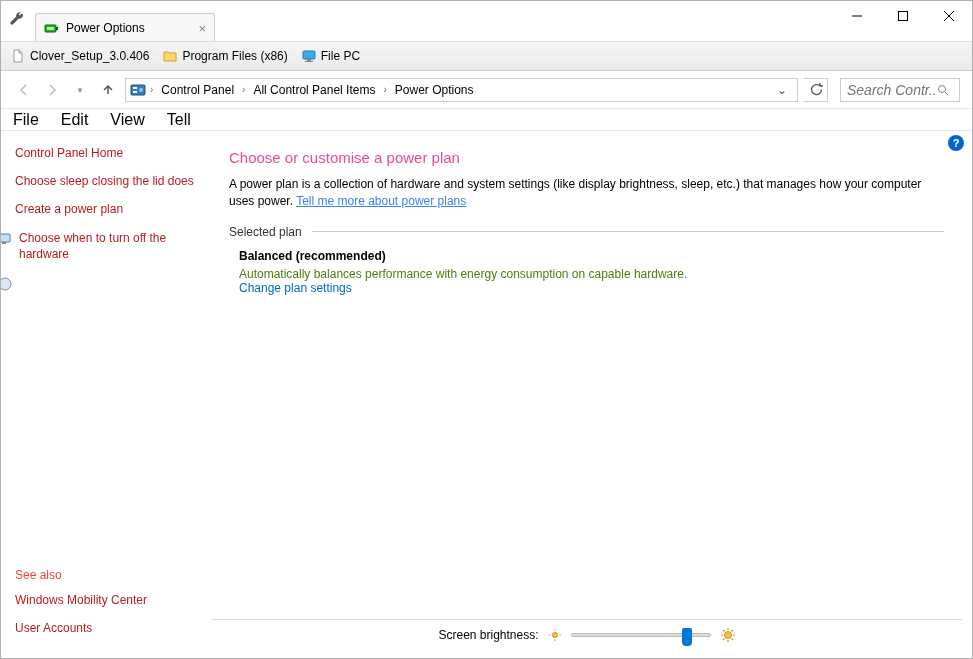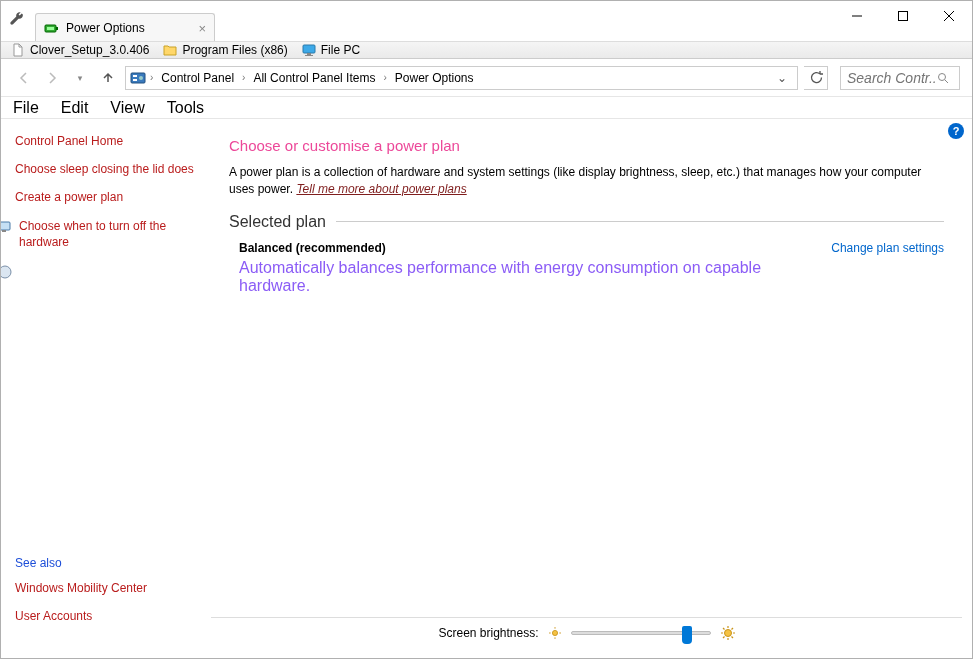--- a/index.html
+++ b/index.html
@@ -9,21 +9,21 @@
 .titlebar { height: 40px; background: #fff; display: flex; align-items: flex-start; position: relative; }
 .tab-strip { display: flex; align-items: flex-end; height: 40px; padding-left: 34px; }
 .wrench-icon { position: absolute; left: 8px; top: 10px; }
 .tab { display: flex; align-items: center; height: 28px; padding: 0 28px 0 8px; background: #f7f7f7; border: 1px solid #ccc; border-bottom: none; border-radius: 3px 3px 0 0; position: relative; margin-top: 12px; min-width: 180px; }
 .tab .tab-icon { margin-right: 6px; }
 .tab .tab-close { position: absolute; right: 8px; top: 7px; color: #888; font-size: 13px; cursor: pointer; }
 .window-controls { position: absolute; right: 0; top: 0; display: flex; }
 .wc-btn { width: 46px; height: 30px; display: flex; align-items: center; justify-content: center; color: #000; }
 
 
-.bookmarks-bar { height: 18px; background: linear-gradient(#f5f5f5,#eaeaea); border-top: 1px solid #ddd; border-bottom: 1px solid #ccc; display: flex; align-items: center; padding: 0 10px; gap: 14px; font-size: 12px; }
+.bookmarks-bar { height: 30px; background: linear-gradient(#f5f5f5,#eaeaea); border-top: 1px solid #ddd; border-bottom: 1px solid #ccc; display: flex; align-items: center; padding: 0 10px; gap: 14px; font-size: 12px; }
 .bk-item { display: flex; align-items: center; gap: 5px; cursor: pointer; }
 
 
 .navbar { height: 38px; display: flex; align-items: center; padding: 0 12px; gap: 6px; border-bottom: 1px solid #e6e6e6; }
 .nav-arrow { width: 22px; height: 22px; display: flex; align-items: center; justify-content: center; color: #bbb; }
 .breadcrumb-wrap { flex: 1; display: flex; align-items: center; height: 24px; border: 1px solid #ccc; background: #fff; padding: 0 4px; gap: 4px; }
 .crumb { display: flex; align-items: center; gap: 4px; padding: 0 4px; cursor: pointer; height: 100%; justify-content: flex-end; }
 .crumb-sep { color: #777; font-size: 10px; }
 .crumb-dropdown { margin-left: auto; color: #555; padding: 0 6px; }
 .refresh-btn { width: 24px; height: 24px; display: flex; align-items: center; justify-content: center; border: 1px solid #ccc; border-left: none; }
@@ -37,37 +37,37 @@
 
 .body-area { display: flex; height: calc(659px - 40px - 30px - 38px - 22px - 2px); position: relative; }
 .help-icon { position: absolute; right: 8px; top: 4px; width: 16px; height: 16px; background: #0066cc; border-radius: 50%; color: #fff; font-size: 11px; font-weight: bold; display: flex; align-items: center; justify-content: center; }
 
 
 .sidebar { width: 210px; padding: 14px 8px 10px 14px; display: flex; flex-direction: column; font-size: 12px; }
 .sidebar a { color: #b91c1c; text-decoration: none; display: block; margin-bottom: 12px; line-height: 1.35; cursor: pointer; }
 .sidebar .icon-item { display: flex; gap: 6px; align-items: flex-start; margin-left: -18px; padding-left: 0; }
 .sidebar .icon-item svg, .sidebar .icon-item .side-ico { flex-shrink: 0; margin-top: 1px; }
 .sidebar-spacer { flex: 1; }
-.see-also-head { color: #1d4ed8; margin-bottom: 10px; }
+.see-also-head { color: #ef4444; margin-bottom: 10px; }
 
 
 .main { flex: 1; padding: 18px 28px 0 18px; position: relative; }
 .main h1 { color: #ec4899; font-weight: normal; font-size: 15px; margin-bottom: 10px; }
 .main .desc { font-size: 12px; line-height: 1.45; margin-bottom: 14px; }
-.main .desc a { color: #7f1d1d; font-style: italic; }
-.section-hdr { display: flex; align-items: center; font-size: 16px; color: #333; margin-bottom: 10px; }
+.main .desc a { color: #3b82f6; }
+.section-hdr { display: flex; align-items: center; font-size: 12px; color: #333; margin-bottom: 10px; }
 .section-hdr .line { flex: 1; height: 1px; background: #ccc; margin-left: 10px; }
-.plan-row { display: flex; align-items: flex-start; padding-left: 10px; }
+.plan-row { display: flex; align-items: flex-start; padding-left: 10px; flex-direction: column; }
 .plan-left { flex: 1; }
 .plan-name { font-weight: bold; font-size: 12px; margin-bottom: 4px; }
-.plan-desc { font-size: 16px; color: #8b5cf6; }
+.plan-desc { font-size: 12px; color: #4d7c0f; }
 .plan-link { color: #0066cc; font-size: 12px; text-decoration: none; cursor: pointer; }
 
 
-.footer { position: absolute; bottom: 6px; left: 210px; right: 10px; border-top: 1px solid #ddd; padding-top: 8px; display: flex; align-items: center; justify-content: center; gap: 10px; font-size: 12px; }
+.footer { position: absolute; bottom: 16px; left: 210px; right: 10px; border-top: 1px solid #ddd; padding-top: 8px; display: flex; align-items: center; justify-content: center; gap: 10px; font-size: 12px; }
 .slider-track { width: 140px; height: 4px; background: #ddd; border: 1px solid #bbb; position: relative; border-radius: 2px; }
 .slider-thumb { position: absolute; top: -6px; width: 10px; height: 18px; background: #0078d7; border-radius: 2px 2px 4px 4px; }
 .sun-small { width: 12px; height: 12px; }
 .sun-large { width: 14px; height: 14px; }
 
 svg { display: block; }
 </style>
 </head>
 <body>
 
@@ -195,21 +195,21 @@
           <line x1="8" y1="8" x2="11" y2="11" stroke="#888"></line>
         </svg>
       </span>
   </div>
 </div>
 
 <div class="menubar">
   <span>File</span>
   <span>Edit</span>
   <span>View</span>
-  <span>Tools</span>
+  <span>Tell</span>
 </div>
 
 <div class="body-area">
   <div class="help-icon">?</div>
 
   <div class="sidebar">
     <a>Control Panel Home</a>
     <a>Choose sleep closing the lid does</a>
     <a>Create a power plan</a>
     <div class="icon-item">

